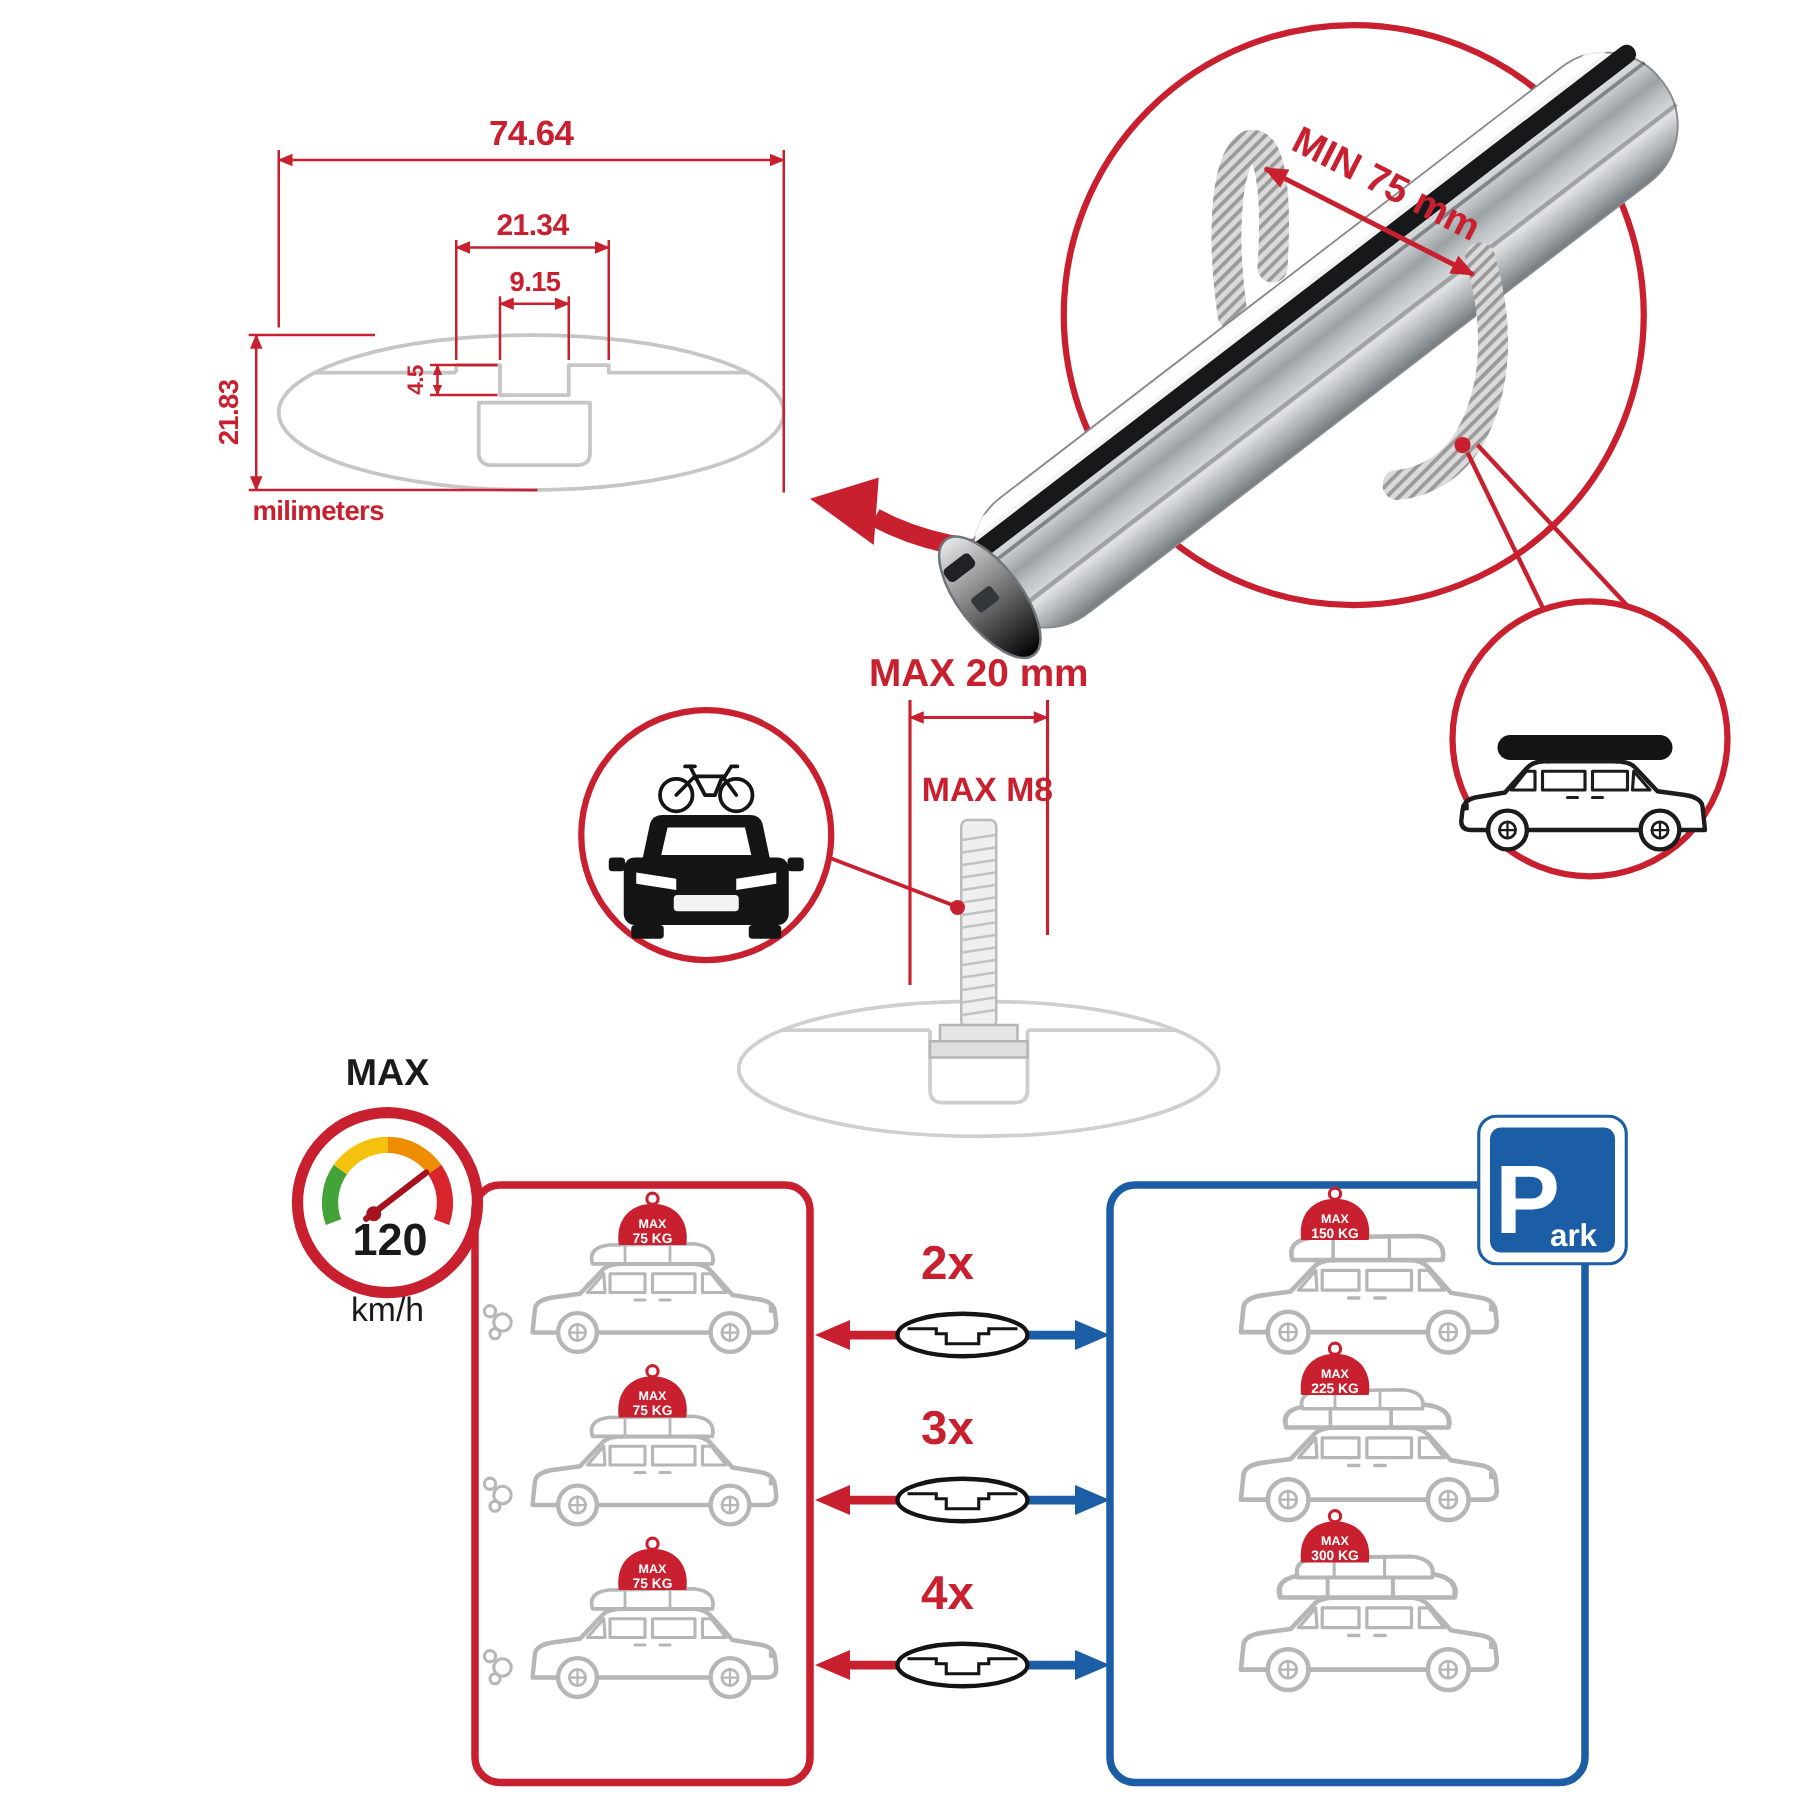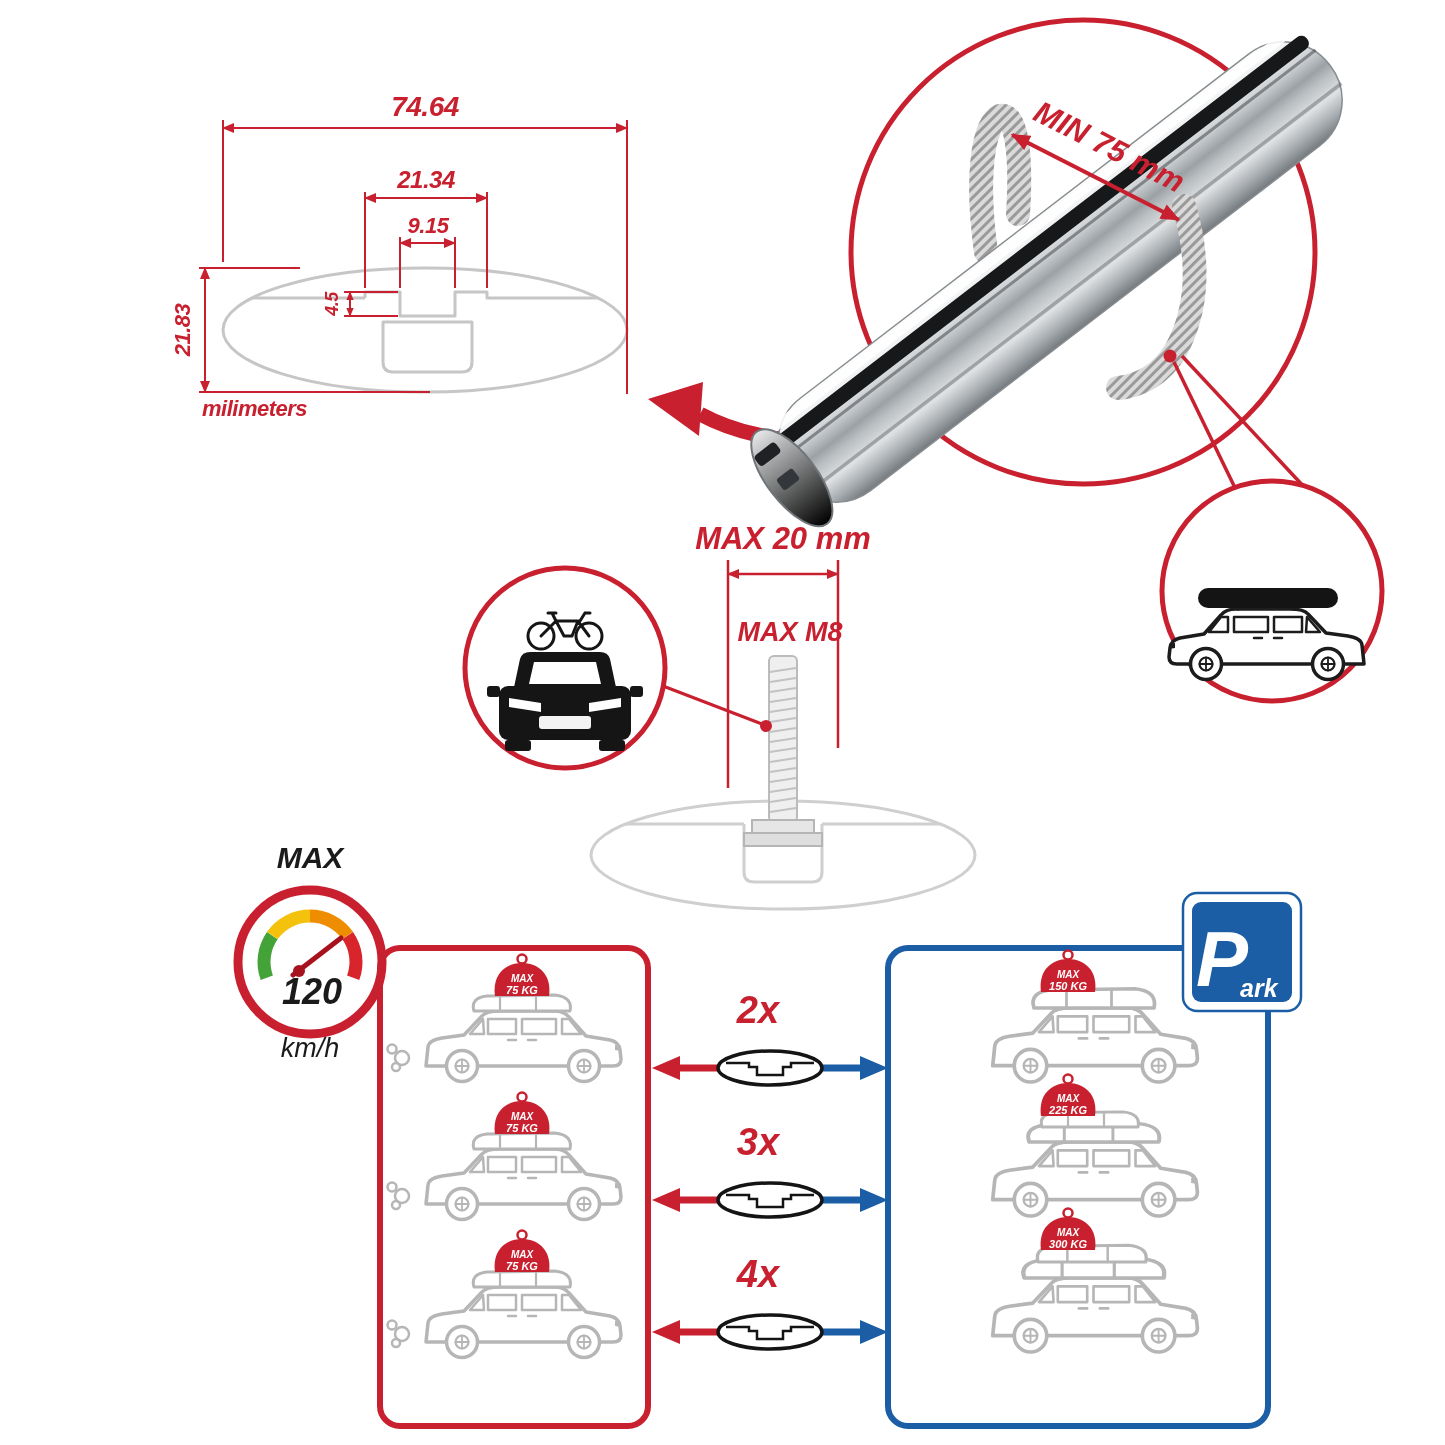--- a/index.html
+++ b/index.html
@@ -1,16 +1,16 @@
 <!DOCTYPE html>
 <html><head>
 <meta charset="utf-8">
 <style>
   html,body{margin:0;padding:0;background:#ffffff;}
-  .canvas{position:relative;width:1445px;height:1445px;background:#ffffff;overflow:hidden;font-style:italic;}
+  .canvas{position:relative;width:1445px;height:1445px;background:#ffffff;overflow:hidden;}
   svg{position:absolute;left:0;top:0;}
   text{font-family:"Liberation Sans",sans-serif;user-select:none;}
   .dim{fill:#c8202f;font-weight:bold;letter-spacing:-0.5px;}
   .redlbl{fill:#c8202f;font-weight:bold;}
   .blk{fill:#1a1a1a;}
   .white{fill:#ffffff;font-weight:bold;}
 </style>
 </head>
 <body>
 

